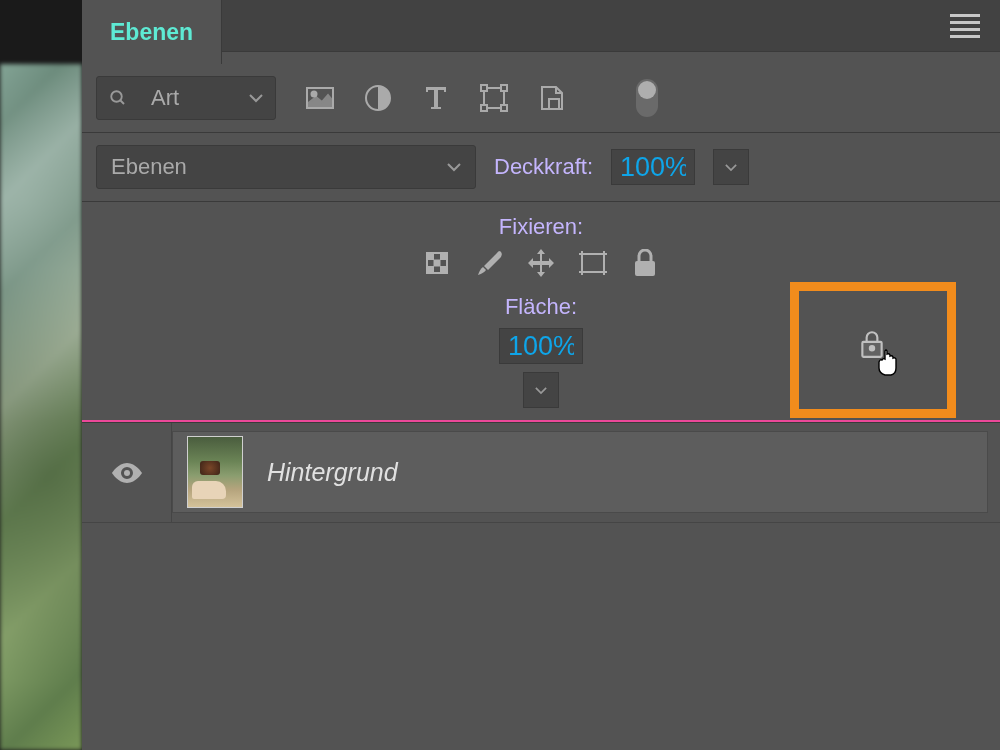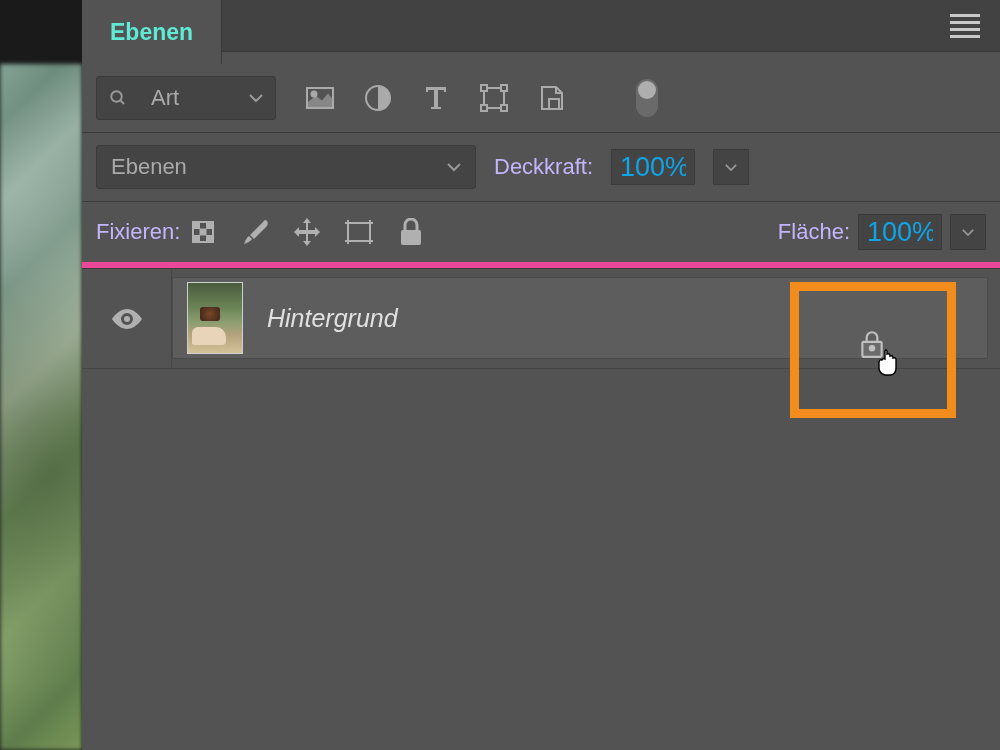--- a/index.html
+++ b/index.html
@@ -142,24 +142,25 @@
       padding: 0 8px;
       text-align: right;
     }
     .small-chev {
       width: 36px; height: 36px; background: #444444; border: 1px solid #3a3a3a;
       display: flex; align-items: center; justify-content: center; color: #999; cursor: pointer;
     }
     
     .lock-row {
       padding: 12px 14px;
-      border-bottom: 6px solid #ec4899;
+      border-bottom: 2px solid #ec4899;
       display: flex;
       align-items: center;
       gap: 8px;
+      flex-direction: column;
     }
     .lock-icons {
       display: flex;
       gap: 22px;
       align-items: center;
     }
     .lock-ico { color: #b0b0b0; width: 30px; height: 30px; display: flex; align-items: center; justify-content: center; cursor: pointer; }
     
     .layer-list {
       flex: 1;

